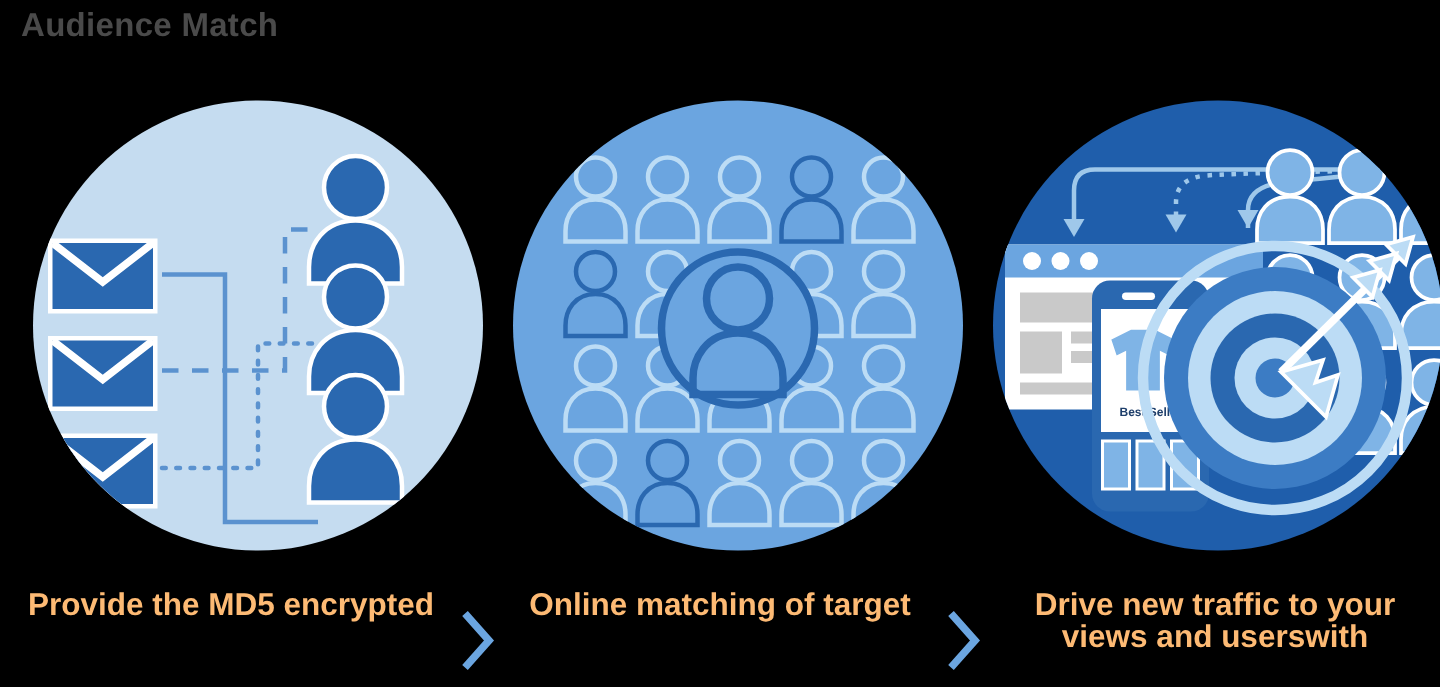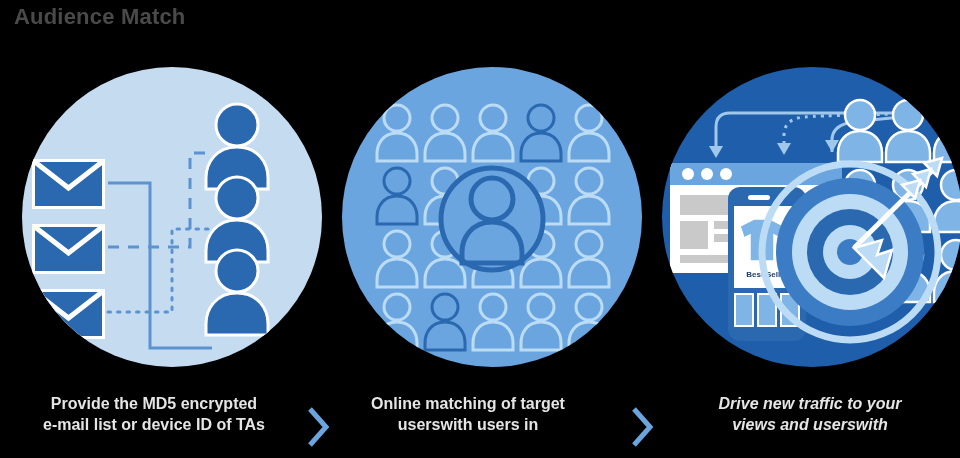--- a/index.html
+++ b/index.html
@@ -14,24 +14,24 @@
 
   .step{position:absolute;top:67px;}
   .circle{position:relative;width:300px;height:300px;border-radius:50%;overflow:hidden;}
   #step1{left:22px;} #step2{left:342px;} #step3{left:662px;}
   #c1{background:#c5dcf0;}
   #c2{background:#6ba5e0;}
   #c3{background:#1f5eab;}
 
   .caption{
     position:absolute;top:393px;width:300px;
-    text-align:center;color:#e5e5e5;
-    font-size:16px;font-weight:bold;line-height:21px;
+    text-align:center;color:#fdba74;
+    font-size:21px;font-weight:bold;line-height:21px;
   }
-  #cap1{left:4px;} #cap2{left:318px;} #cap3{left:660px;font-style:italic;}
+  #cap1{left:4px;} #cap2{left:330px;} #cap3{left:660px;}
   .capline{display:block;white-space:nowrap;}
 
   .chev{position:absolute;width:26px;height:44px;}
   #chev1{left:306px;top:405px;} #chev2{left:630px;top:405px;}
 
   svg{display:block;}
   .ov{position:absolute;left:0;top:0;}
 </style>
 </head>
 <body>
@@ -262,24 +262,22 @@
     </svg>
   </div>
   <div class="chev" id="chev2">
     <svg width="26" height="44" viewBox="0 0 26 44">
       <path d="M4 4 L20 22 L4 40" fill="none" stroke="#6ba5e0" stroke-width="5"></path>
     </svg>
   </div>
 
   <div class="caption" id="cap1">
     <span class="capline">Provide the MD5 encrypted</span>
-    <span class="capline">e-mail list or device ID of TAs</span>
   </div>
   <div class="caption" id="cap2">
     <span class="capline">Online matching of target</span>
-    <span class="capline">userswith users in</span>
   </div>
   <div class="caption" id="cap3">
     <span class="capline">Drive new traffic to your</span>
     <span class="capline">views and userswith</span>
   </div>
 
 </div>
 
 </body></html>

